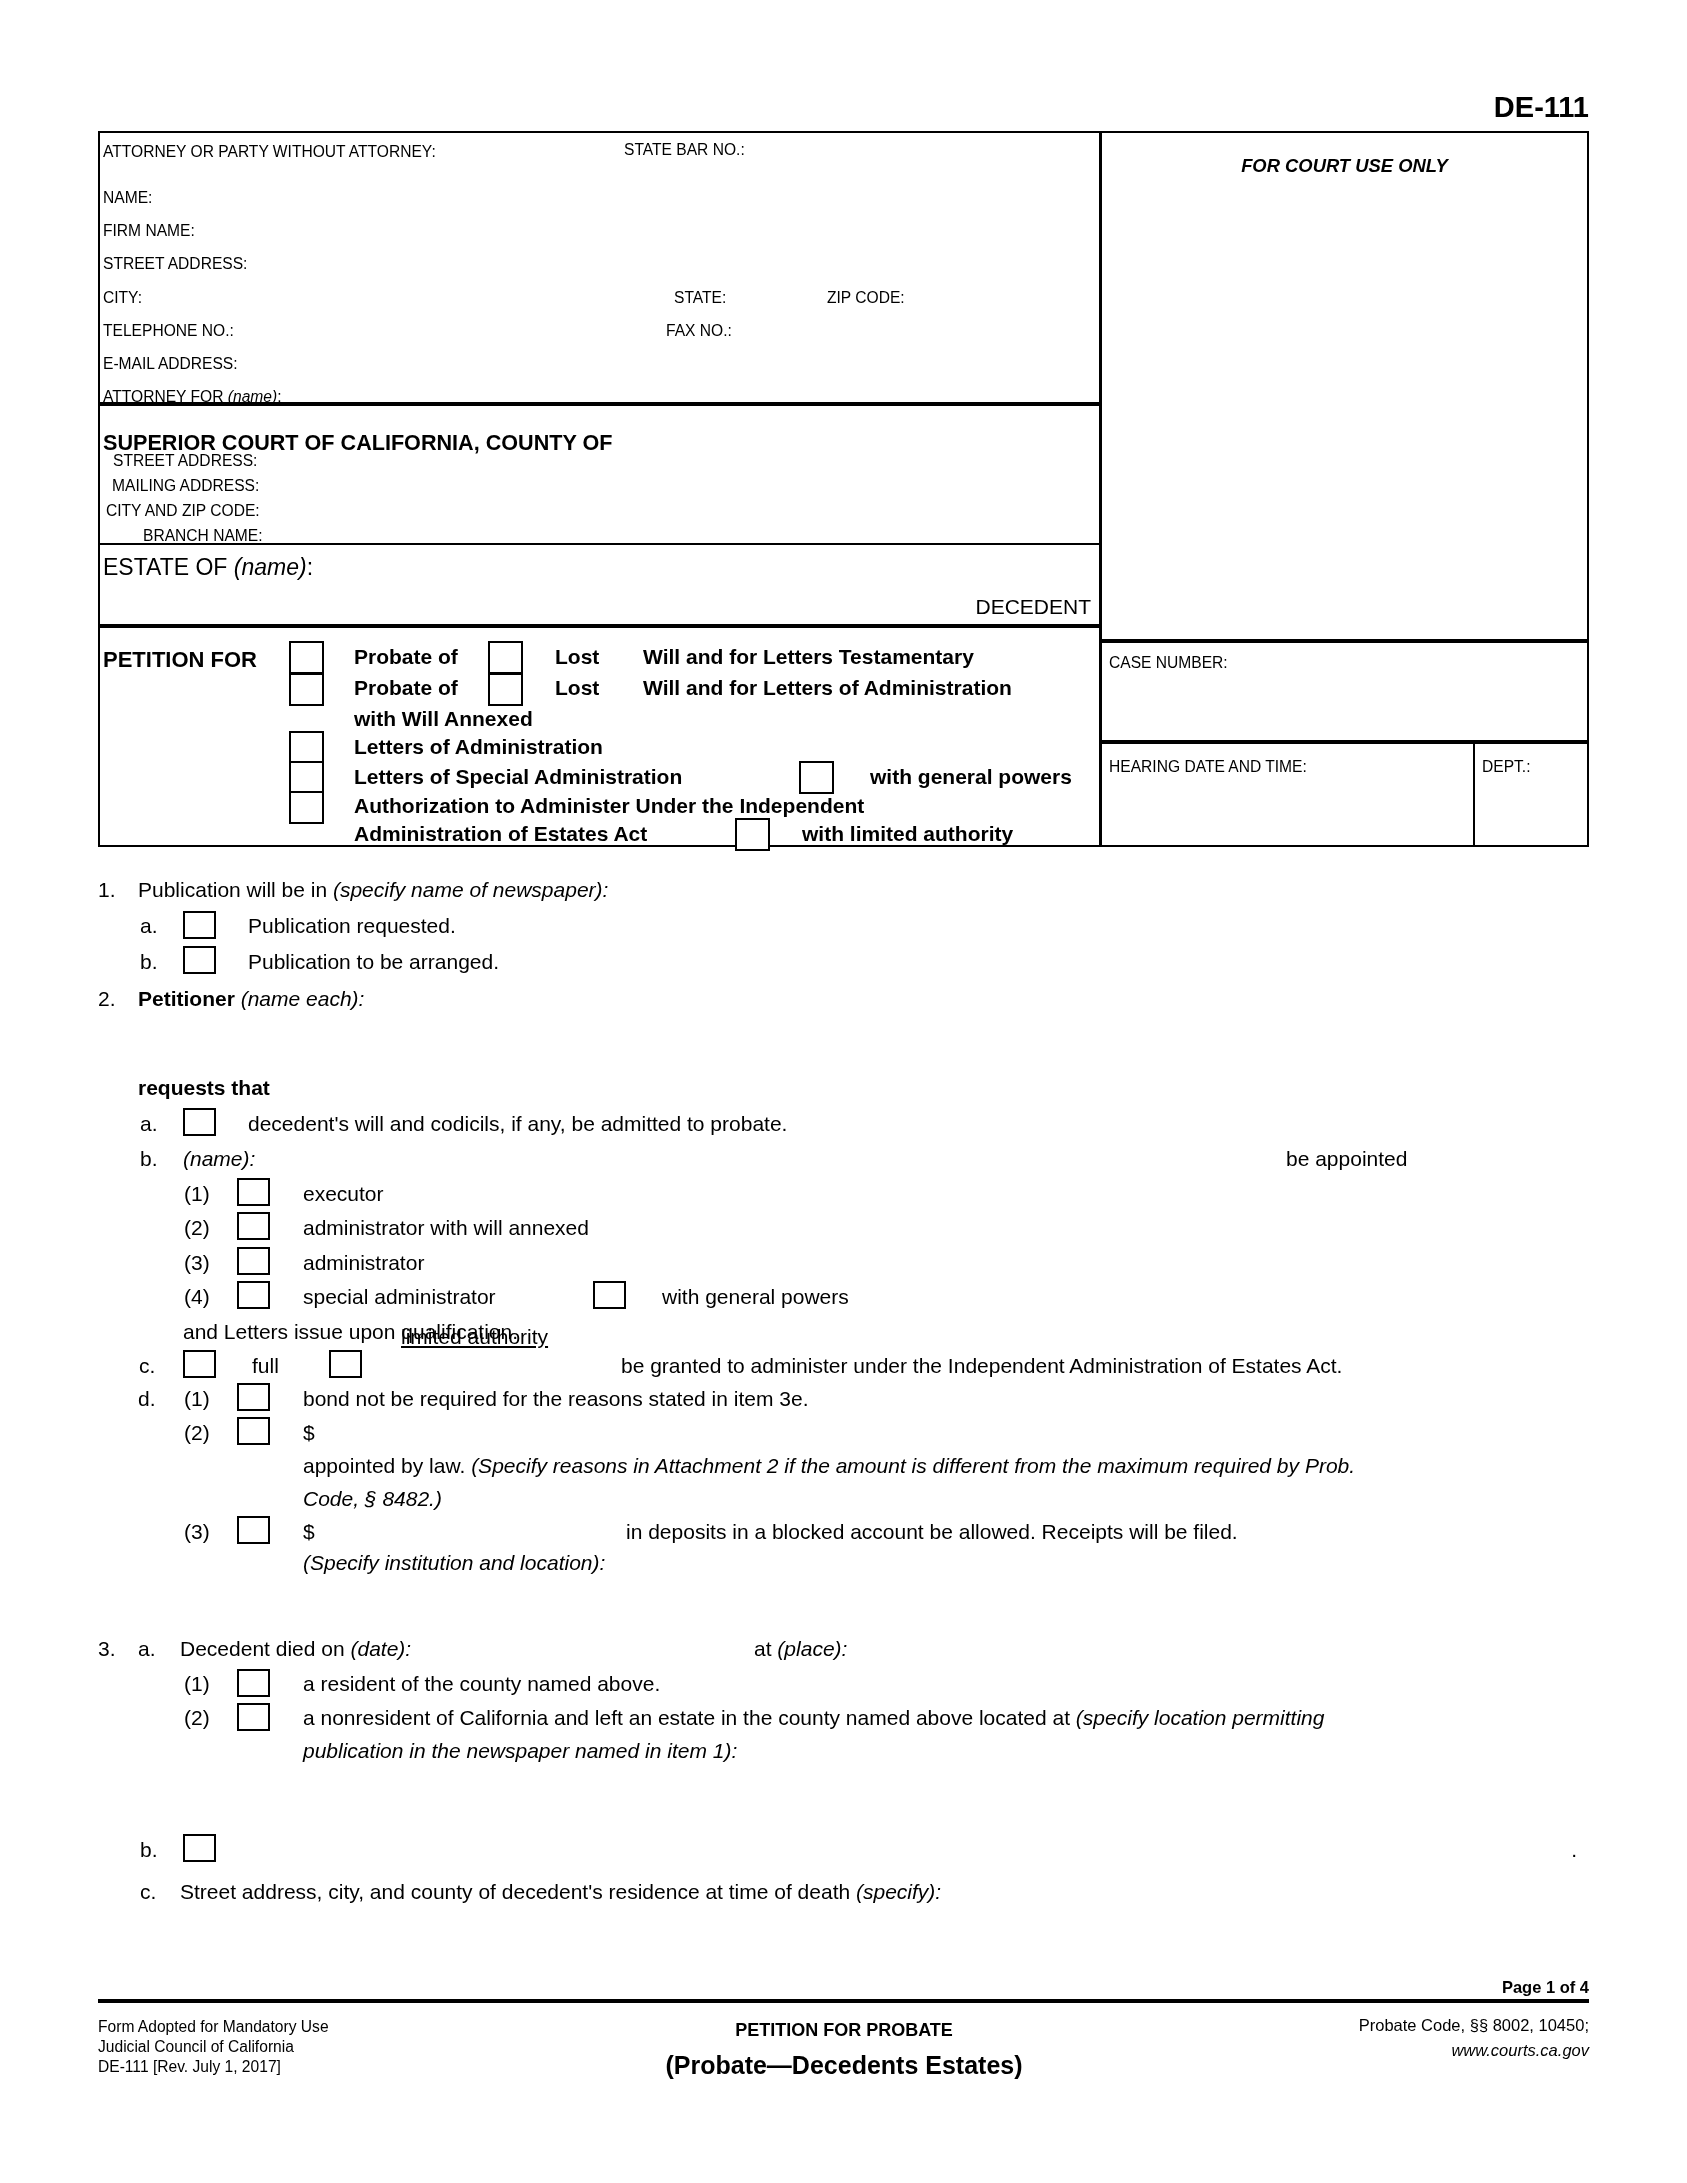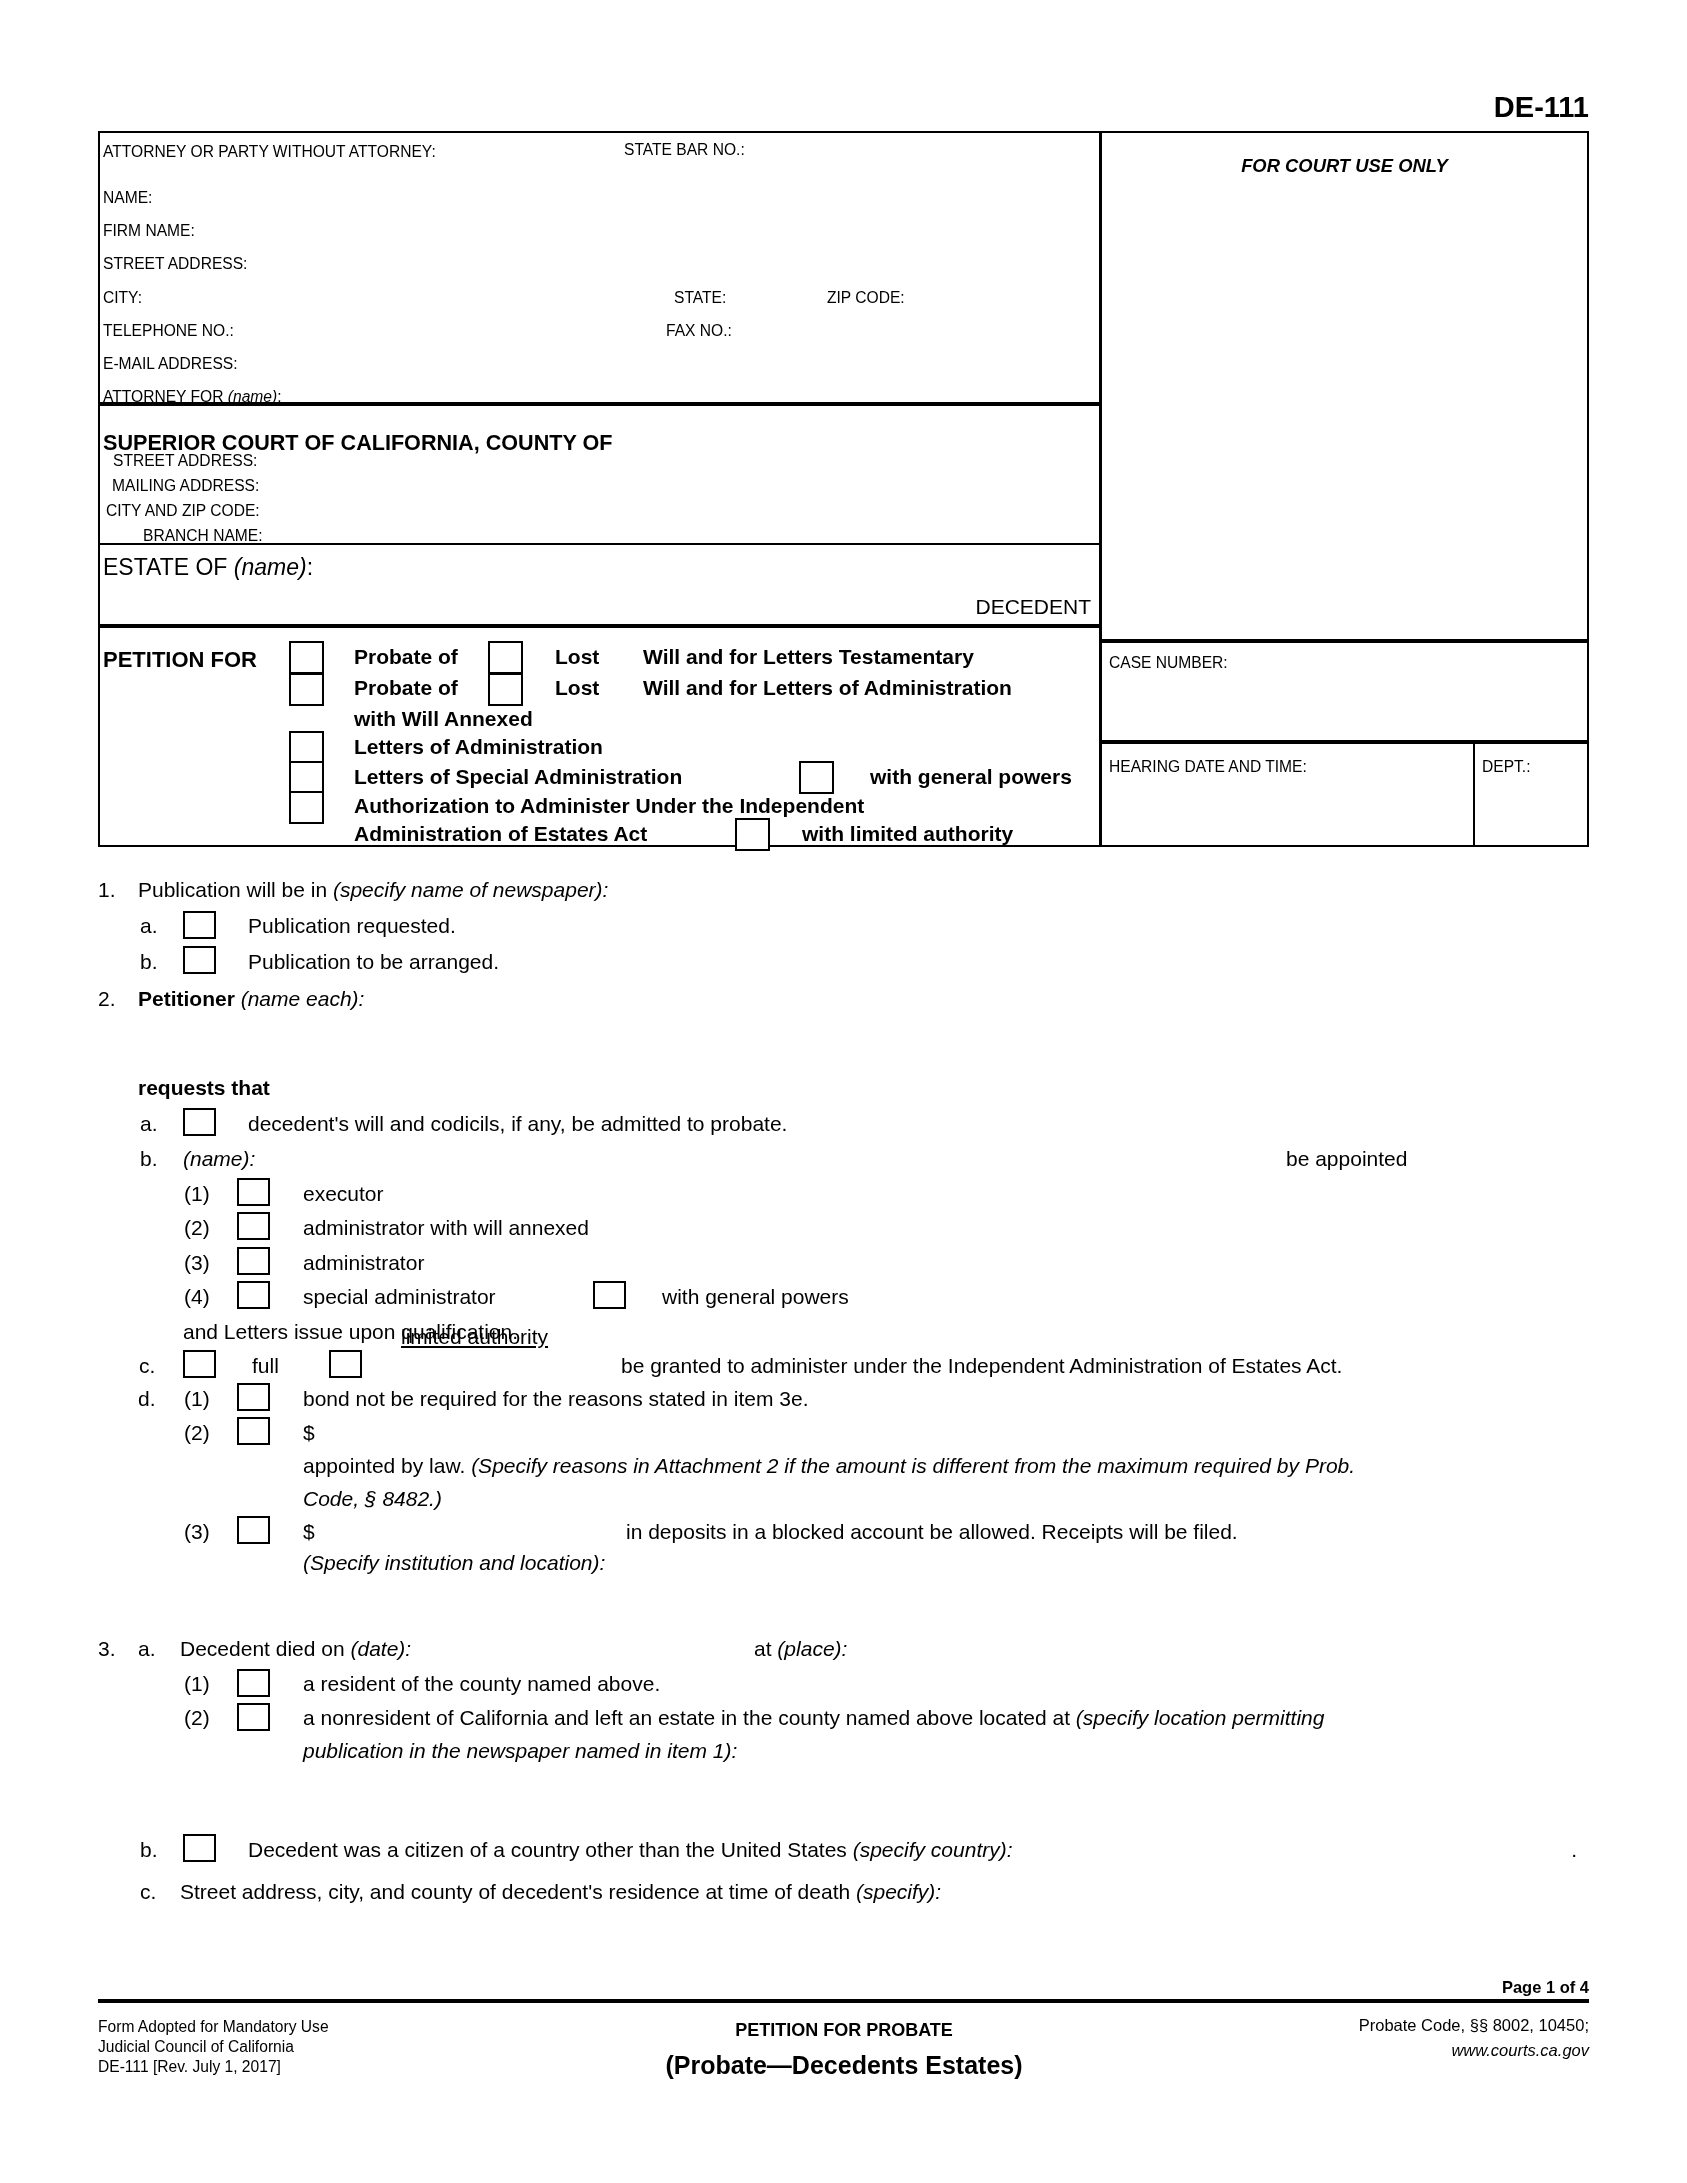--- a/index.html
+++ b/index.html
@@ -211,21 +211,20 @@
   <div class="abs body" style="left:303px;top:1672px;">a resident of the county named above.</div>
 
   <div class="abs body" style="left:184px;top:1706px;">(2)</div>
   <span class="cb" style="left:237px;top:1703px;"></span>
   <div class="abs body" style="left:303px;top:1706px;"><span>a nonresident of California and left an estate in the county named above located at </span><span class="i">(specify location permitting</span></div>
   <div class="abs body i" style="left:303px;top:1739px;">publication in the newspaper named in item 1):</div>
   <div class="field" style="left:303px;top:1769px;width:1250px;height:60px;"></div>
 
   <div class="abs body" style="left:140px;top:1838px;">b.</div>
   <span class="cb" style="left:183px;top:1834px;"></span>
-  <div class="abs body" style="left:248px;top:1838px;"><span>Decedent was a citizen of a country other than the United States </span><span class="i">(specify country):</span></div>
   <div class="field" style="left:1172px;top:1832px;width:381px;height:30px;"></div>
   <div class="abs body" style="right:110px;top:1838px;">.</div>
 
   <div class="abs body" style="left:140px;top:1880px;">c.</div>
   <div class="abs body" style="left:180px;top:1880px;"><span>Street address, city, and county of decedent's residence at time of death </span><span class="i">(specify):</span></div>
   <div class="field" style="left:180px;top:1911px;width:1374px;height:51px;"></div>
 
   <div class="abs b sm" style="right:98px;top:1978px;">Page 1 of 4</div>
   <div class="line" style="left:98px;top:1999px;width:1491px;height:4.1px;"></div>
 

